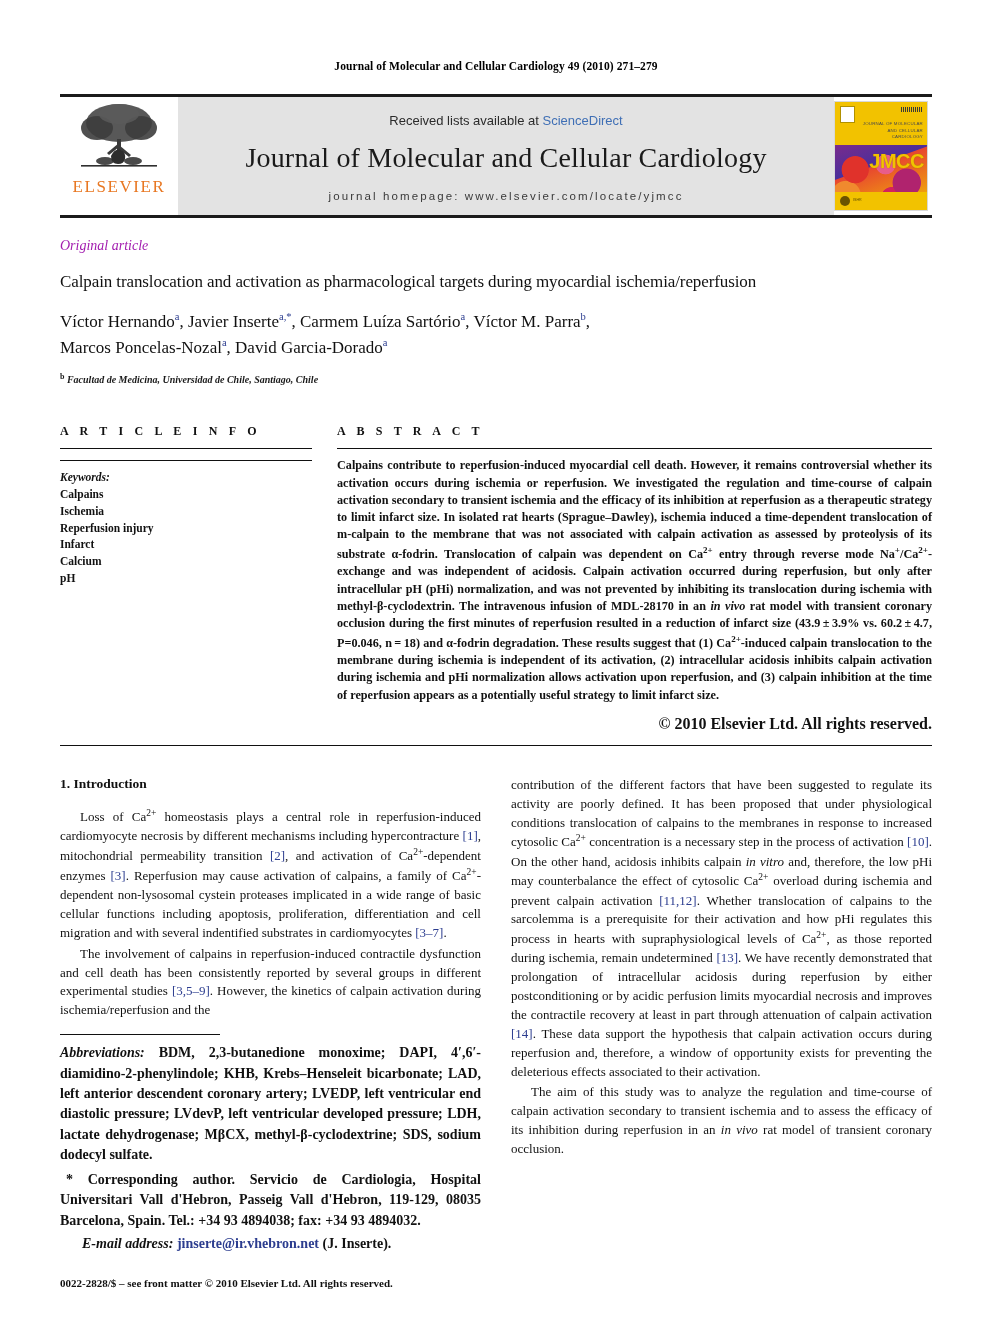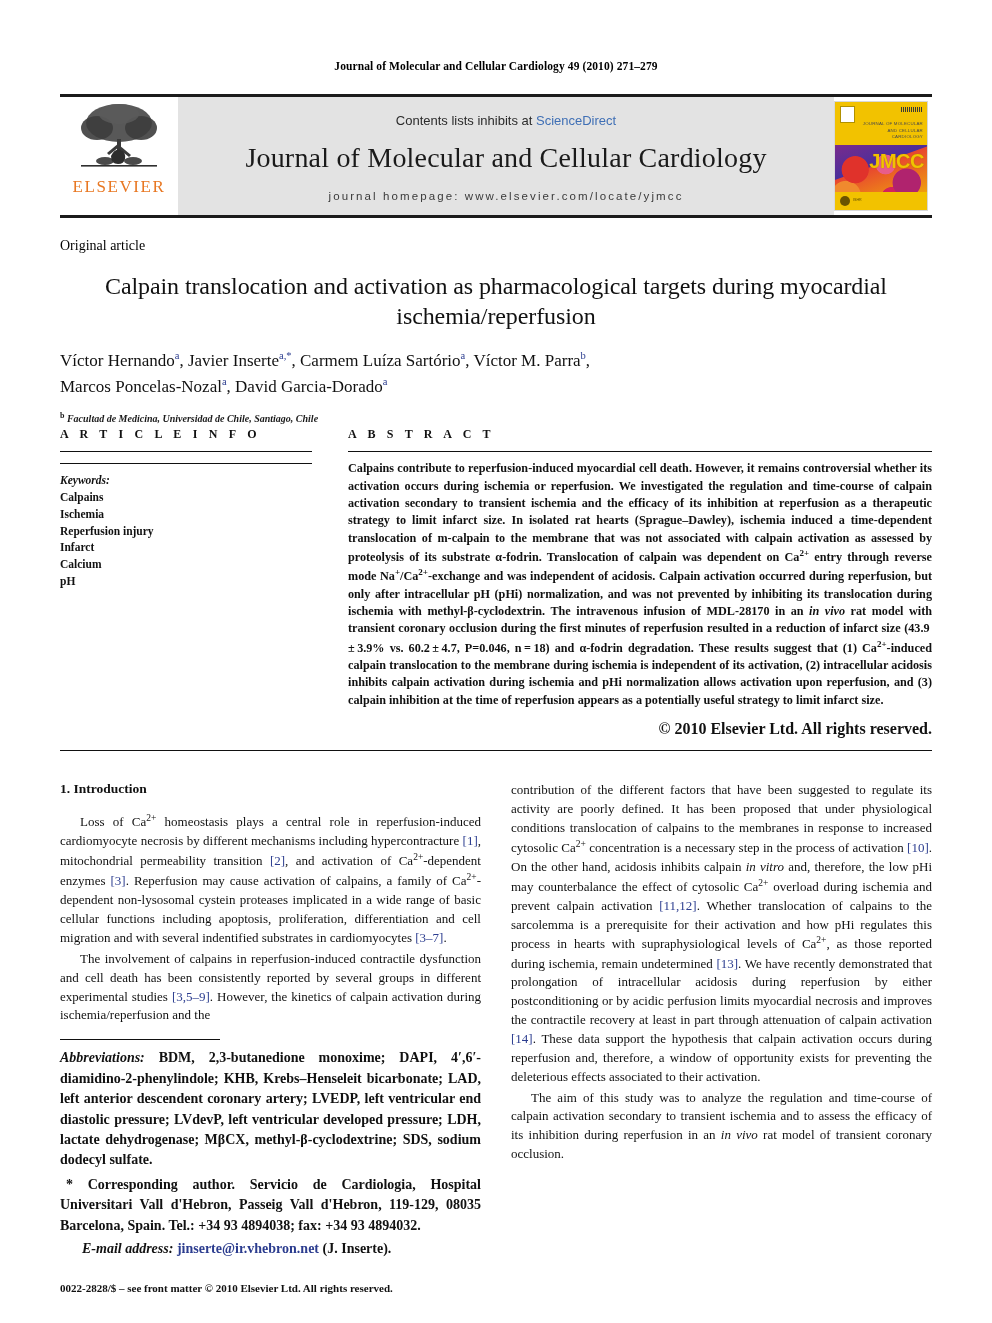--- a/index.html
+++ b/index.html
@@ -179,30 +179,30 @@
     font-size: 3.6px;
     color: #5c4a00;
     line-height: 1.3;
   }
 
   
   .article-type {
     margin-top: 20px;
     font-family: "Liberation Serif", serif;
     font-size: 14px;
-    color: #000000;
+    color: #a21caf;
+    font-style: italic;
   }
   .article-title {
     font-family: "Liberation Serif", serif;
-    font-size: 24px;
+    font-size: 17px;
     line-height: 1.26;
     margin-top: 17px;
     color: #111;
     letter-spacing: -0.1px;
-    text-align: center;
   }
   .authors {
     font-family: "Liberation Serif", serif;
     font-size: 17px;
     line-height: 1.46;
     margin-top: 17px;
     color: #111;
   }
   .authors sup, .aff-marker {
     color: #2c3d8f;
@@ -218,22 +218,23 @@
     color: #1a1a1a;
   }
   .affiliations sup {
     font-style: normal;
     font-size: 8px;
     vertical-align: super;
   }
 
   
   .band {
+    margin-top: 36px;
     display: flex;
-    gap: 36px;
+    gap: 25px;
   }
   .col-info { width: 252px; flex: 0 0 252px; }
   .col-abstract { flex: 1 1 auto; }
   .sec-label {
     font-family: "Liberation Serif", serif;
     font-size: 12px;
     font-weight: bold;
     letter-spacing: 4.2px;
     color: #111;
   }
@@ -347,21 +348,21 @@
           <ellipse cx="60" cy="60" rx="9" ry="4" fill="#4a4a4a"></ellipse>
           <path d="M38 55 q4 -8 10 -6 q5 2 4 9 q-1 5 -7 5 q-7 0 -7 -8 Z" fill="#2d2d2d"></path>
         </g>
         <rect x="8" y="64" width="76" height="1.6" fill="#2f2f2f"></rect>
       </svg>
       <div class="elsevier-word">ELSEVIER</div>
     </div>
 
     <div class="masthead-center">
       <div class="contents-line">
-        <span>Contents lists inhibits at </span><a href="#">ScienceDirect</a>
+        <span>Received lists available at </span><a href="#">ScienceDirect</a>
       </div>
       <div class="journal-title">Journal of Molecular and Cellular Cardiology</div>
       <div class="homepage-line">journal homepage: www.elsevier.com/locate/yjmcc</div>
     </div>
 
     <div class="cover-thumb">
       <div class="cover-top">
         <div class="cover-elsevier-mark"></div>
         <div class="cover-barcode"></div>
         <div class="cover-jtitle">JOURNAL OF MOLECULAR AND CELLULAR CARDIOLOGY</div>

